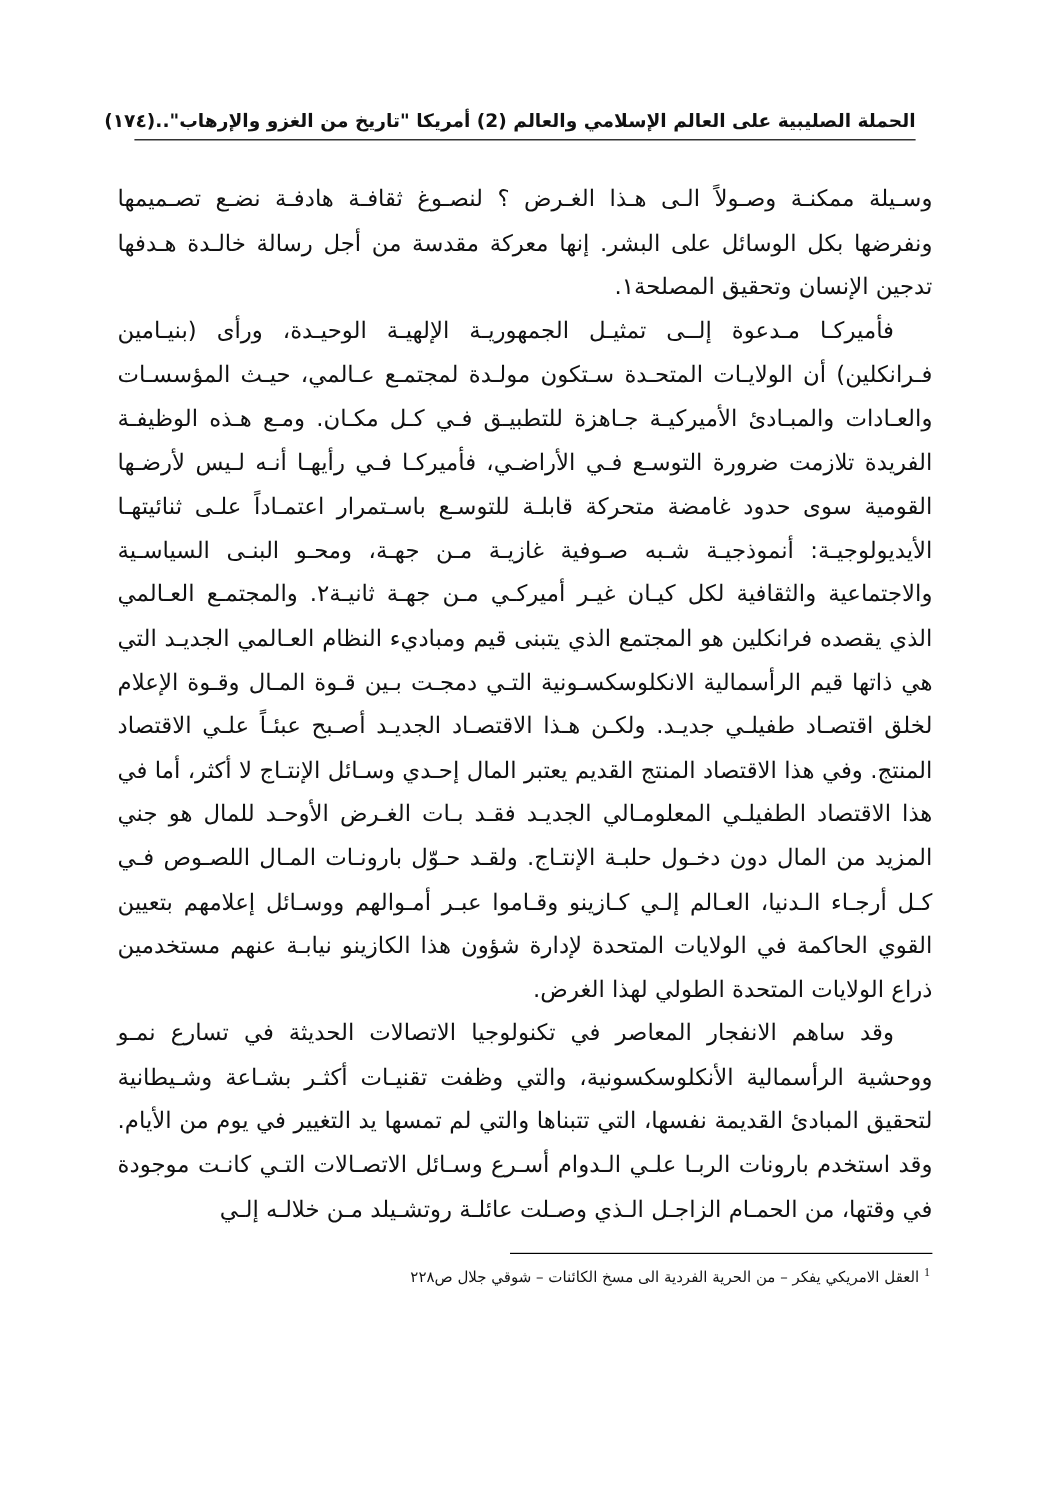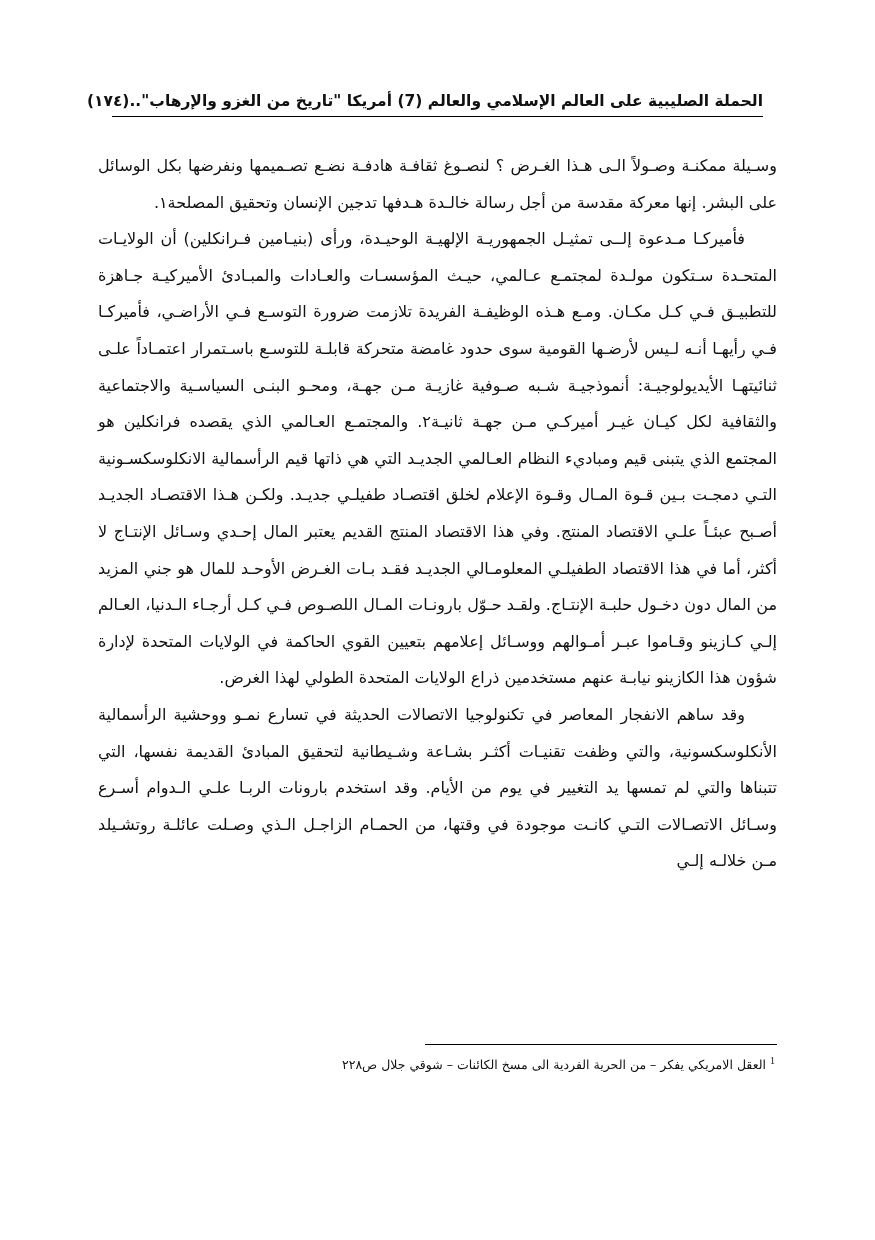--- a/index.html
+++ b/index.html
@@ -11,21 +11,21 @@
     .header {
       position: absolute; left: 112px; right: 112px; top: 86px;
       height: 30px; border-bottom: 1.5px solid #000;
       display: flex; flex-direction: row; align-items: center; justify-content: space-between;
       font-weight: bold; font-size: 15.5px;
     }
     .header .title { white-space: nowrap; }
     .header .page-num { white-space: nowrap; direction: rtl; margin-left: 4px; }
     .body-text {
       position: absolute; left: 98px; right: 98px; top: 148px;
-      font-size: 16px; line-height: 36.6px; text-align: justify;
+      font-size: 19px; line-height: 36.6px; text-align: justify;
       text-align-last: auto;
     }
     .body-text p { margin: 0; text-align: justify; }
     .body-text p.indent { text-indent: 32px; }
     .footnote-sep {
       position: absolute; left: 425px; width: 352px; top: 1044px;
       border-top: 1px solid #000;
     }
     .footnotes {
       position: absolute; left: 98px; right: 100px; top: 1050px;
@@ -34,21 +34,21 @@
     }
     .footnotes p { margin: 0; }
     .footnotes sup { font-size: 10px; margin-left: 4px; font-family: "Liberation Serif", serif; }
   </style>
 </head>
 <body>
 
 <div class="page">
 
   <div class="header">
-    <span class="title">الحملة الصليبية على العالم الإسلامي والعالم (7) أمريكا "تاريخ من الغزو والإرهاب"..</span>
+    <span class="title">الحملة الصليبية على العالم الإسلامي والعالم (2) أمريكا "تاريخ من الغزو والإرهاب"..</span>
     <span class="page-num">(١٧٤)</span>
   </div>
 
   <div class="body-text">
     <p>وسـيلة ممكنـة وصـولاً الـى هـذا الغـرض ؟ لنصـوغ ثقافـة هادفـة نضـع تصـميمها ونفرضها بكل الوسائل على البشر. إنها معركة مقدسة من أجل رسالة خالـدة هـدفها تدجين الإنسان وتحقيق المصلحة١.</p>
     <p class="indent">فأميركـا مـدعوة إلــى تمثيـل الجمهوريـة الإلهيـة الوحيـدة، ورأى (بنيـامين فـرانكلين) أن الولايـات المتحـدة سـتكون مولـدة لمجتمـع عـالمي، حيـث المؤسسـات والعـادات والمبـادئ الأميركيـة جـاهزة للتطبيـق فـي كـل مكـان. ومـع هـذه الوظيفـة الفريدة تلازمت ضرورة التوسـع فـي الأراضـي، فأميركـا فـي رأيهـا أنـه لـيس لأرضـها القومية سوى حدود غامضة متحركة قابلـة للتوسـع باسـتمرار اعتمـاداً علـى ثنائيتهـا الأيديولوجيـة: أنموذجيـة شـبه صـوفية غازيـة مـن جهـة، ومحـو البنـى السياسـية والاجتماعية والثقافية لكل كيـان غيـر أميركـي مـن جهـة ثانيـة٢. والمجتمـع العـالمي الذي يقصده فرانكلين هو المجتمع الذي يتبنى قيم ومباديء النظام العـالمي الجديـد التي هي ذاتها قيم الرأسمالية الانكلوسكسـونية التـي دمجـت بـين قـوة المـال وقـوة الإعلام لخلق اقتصـاد طفيلـي جديـد. ولكـن هـذا الاقتصـاد الجديـد أصـبح عبئـاً علـي الاقتصاد المنتج. وفي هذا الاقتصاد المنتج القديم يعتبر المال إحـدي وسـائل الإنتـاج لا أكثر، أما في هذا الاقتصاد الطفيلـي المعلومـالي الجديـد فقـد بـات الغـرض الأوحـد للمال هو جني المزيد من المال دون دخـول حلبـة الإنتـاج. ولقـد حـوّل بارونـات المـال اللصـوص فـي كـل أرجـاء الـدنيا، العـالم إلـي كـازينو وقـاموا عبـر أمـوالهم ووسـائل إعلامهم بتعيين القوي الحاكمة في الولايات المتحدة لإدارة شؤون هذا الكازينو نيابـة عنهم مستخدمين ذراع الولايات المتحدة الطولي لهذا الغرض.</p>
     <p class="indent">وقد ساهم الانفجار المعاصر في تكنولوجيا الاتصالات الحديثة في تسارع نمـو ووحشية الرأسمالية الأنكلوسكسونية، والتي وظفت تقنيـات أكثـر بشـاعة وشـيطانية لتحقيق المبادئ القديمة نفسها، التي تتبناها والتي لم تمسها يد التغيير في يوم من الأيام. وقد استخدم بارونات الربـا علـي الـدوام أسـرع وسـائل الاتصـالات التـي كانـت موجودة في وقتها، من الحمـام الزاجـل الـذي وصـلت عائلـة روتشـيلد مـن خلالـه إلـي</p>
   </div>
 
   <div class="footnote-sep"></div>

